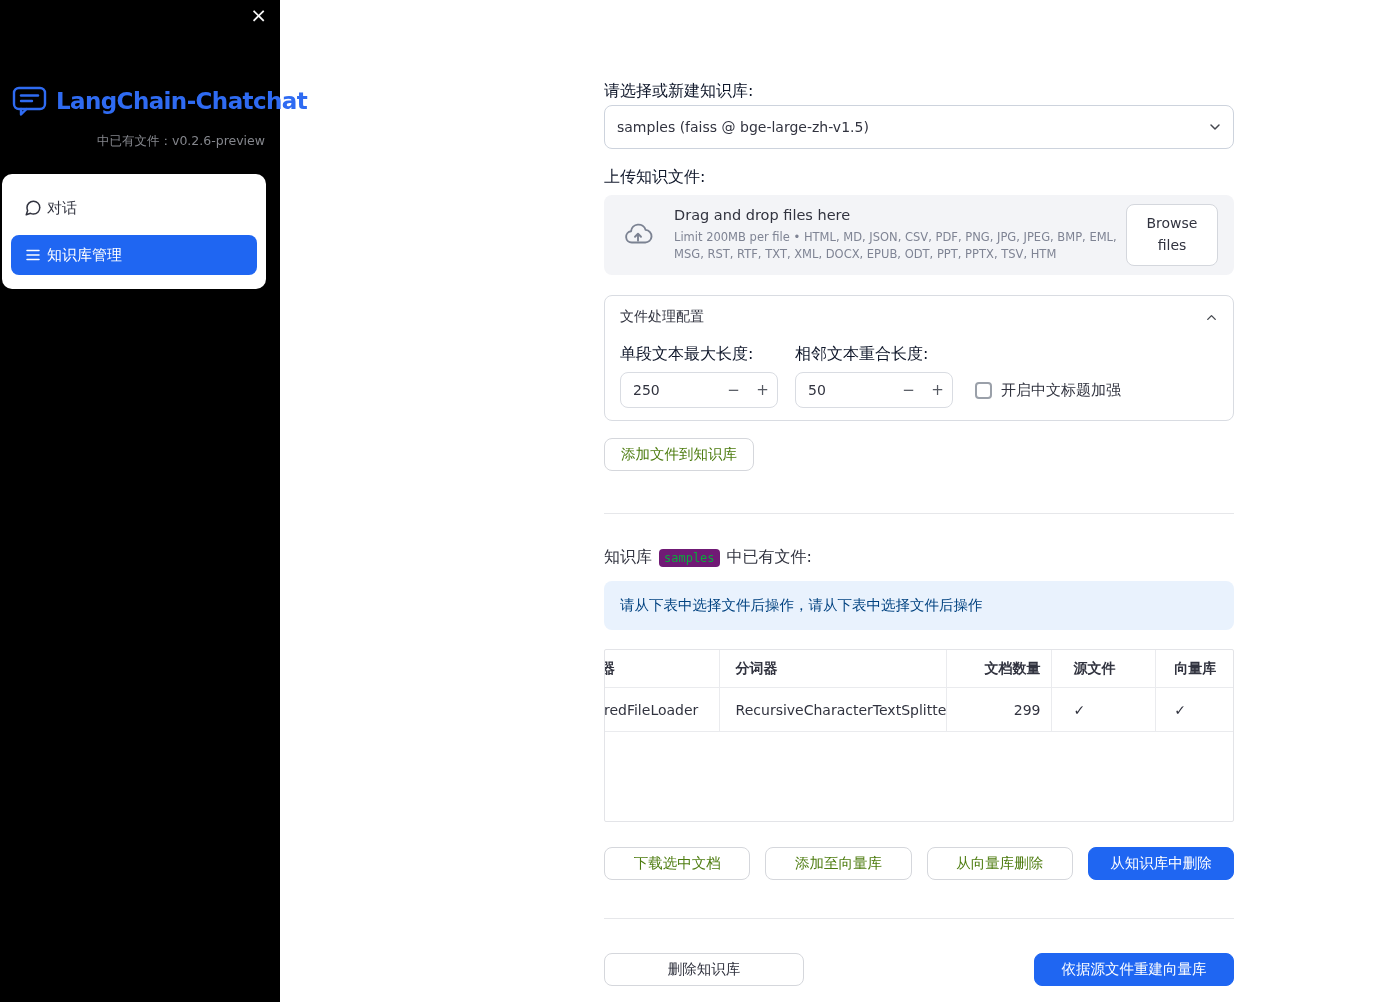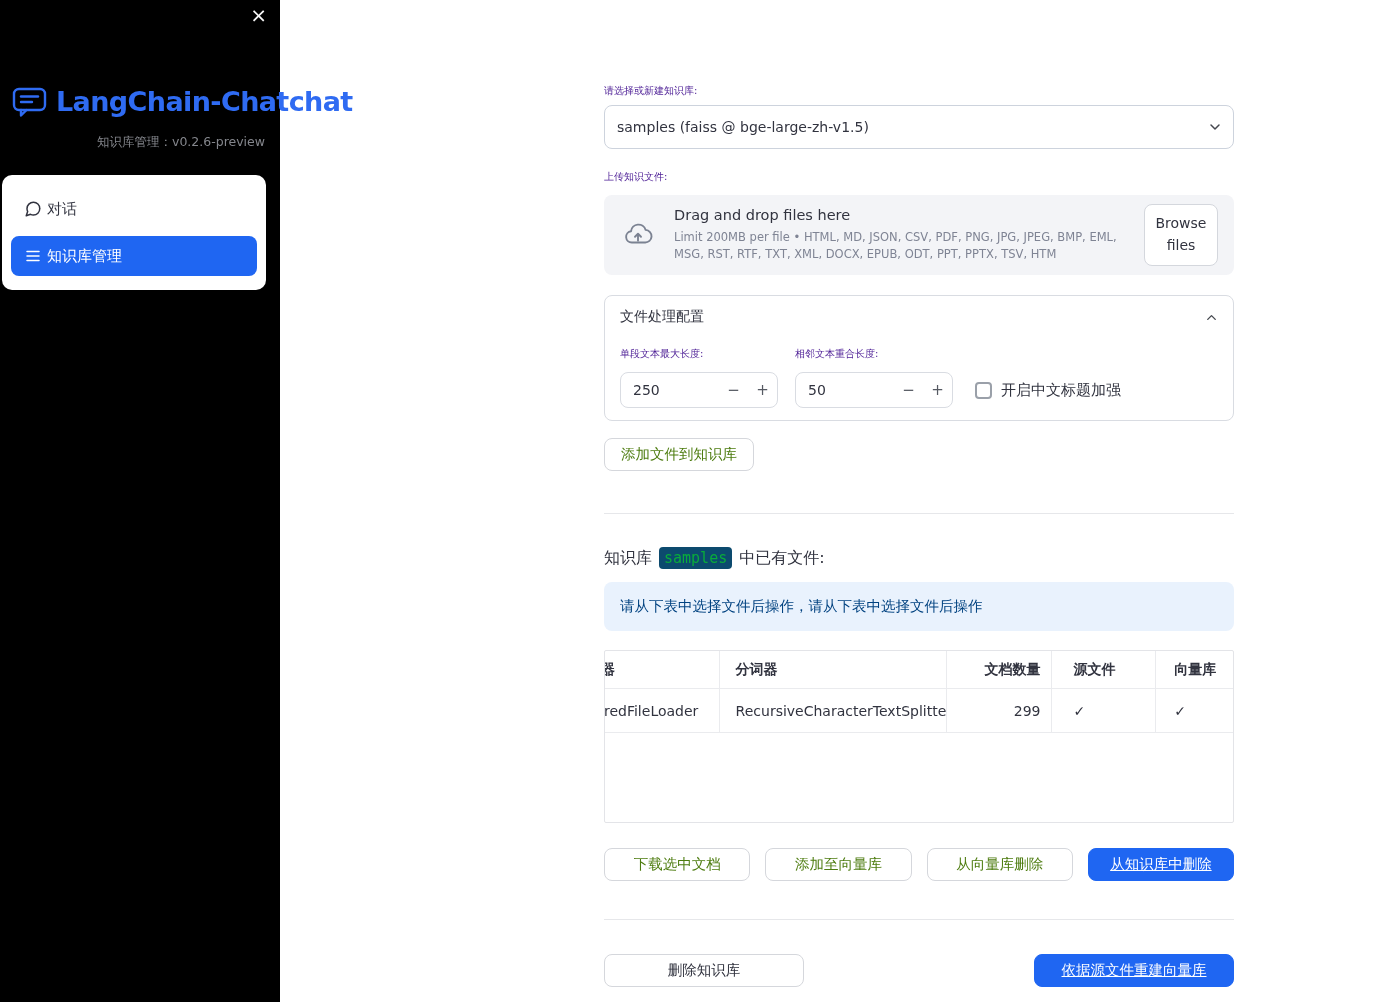--- a/index.html
+++ b/index.html
@@ -8,70 +8,70 @@
     width:1380px; height:1002px; position:relative; overflow:hidden;
     background:#ffffff; color:#31333f;
     font-family:"DejaVu Sans","Liberation Sans",sans-serif;
     font-size:14px;
   }
 
   
   .sidebar { position:absolute; left:0; top:0; width:280px; height:1002px; background:#000000; }
   .close-x { position:absolute; top:5px; right:13px; color:#fafafa; font-size:20px; line-height:1; cursor:pointer; }
   .logo { display:flex; align-items:center; gap:8px; margin:86px 0 0 12px; }
-  .logo-text { color:#2f6bf2; font-size:27px; font-weight:700; letter-spacing:-0.6px; white-space:nowrap; }
+  .logo-text { color:#2f6bf2; font-size:23px; font-weight:700; letter-spacing:-0.6px; white-space:nowrap; }
   .version { margin:17px 15px 0 0; text-align:right; color:#84868c; font-size:12.5px; }
   .menu-card { margin:24px 14px 0 2px; background:#ffffff; border-radius:10px; padding:14px 9px; }
   .menu-item { display:flex; align-items:center; gap:5px; height:40px; padding:0 13px; border-radius:8px; font-size:15px; color:#31333f; cursor:pointer; }
   .menu-item.selected { background:#1f66f2; color:#ffffff; font-weight:500; margin-top:7px; }
 
   
   main { position:absolute; left:604px; top:0; width:630px; }
-  .field-label { font-size:10px; color:#4c1d95; line-height:17px; }
+  .field-label { font-size:16px; color:#0f172a; line-height:17px; }
   .lbl-kb { margin-top:82px; margin-bottom:6px; }
   .lbl-upload { margin-top:19px; margin-bottom:10px; }
 
   .selectbox { height:44px; background:#fff; border:1px solid #cdd3dd; border-radius:8px;
     display:flex; align-items:center; justify-content:space-between; padding:0 10px 0 12px; cursor:pointer; }
 
   .uploader { margin-top:0; height:80px; background:#f3f4f7; border-radius:8px;
     display:flex; align-items:center; padding:0 16px; }
   .uploader-text { flex:1; margin-left:18px; min-width:0; }
   .drag-text { font-size:14.5px; margin-bottom:6px; }
   .limit-text { font-size:11.5px; color:#7f8494; line-height:1.45; max-width:478px; }
-  .browse-btn { flex:none; width:74px; background:#fff; border:1px solid #d4d7dd; border-radius:8px;
+  .browse-btn { flex:none; width:92px; background:#fff; border:1px solid #d4d7dd; border-radius:8px;
     font-size:14px; color:#31333f; padding:8px 6px; line-height:1.55; cursor:pointer; font-family:inherit; }
 
   .expander { margin-top:20px; border:1px solid #d9dce2; border-radius:8px; }
   .expander-header { display:flex; justify-content:space-between; align-items:center;
     padding:12px 14px 9px 15px; font-size:14px; cursor:pointer; }
   .expander-body { display:flex; padding:10px 15px 12px; }
   .cfg-col .field-label { margin-bottom:10px; }
   .cfg-col2 { margin-left:17px; }
   .number-input { width:158px; height:36px; border:1px solid #d9dce2; border-radius:8px;
     display:flex; align-items:center; overflow:hidden; background:#fff; }
   .num-value { flex:1; padding-left:12px; font-size:14px; }
   .step-btn { width:29px; height:100%; border:none; background:transparent; color:#565a63;
     font-size:15px; cursor:pointer; font-family:inherit; padding:0; }
   .cfg-check { display:flex; align-items:center; gap:9px; margin-left:22px; margin-top:27px; height:36px; }
   .checkbox { width:17px; height:17px; border:2px solid #9aa0a9; border-radius:4px; background:#fff; cursor:pointer; flex:none; }
   .checkbox-label { font-size:15px; }
 
   .btn { font-family:inherit; font-size:14.5px; border-radius:8px; height:33px; padding:0 16px;
     background:#fff; border:1px solid #d5d7dc; color:#31333f; cursor:pointer; white-space:nowrap; }
   .btn.disabled { color:#4d7c0f; cursor:default; }
-  .btn.primary { background:#1f66f2; border-color:#1f66f2; color:#fff;text-decoration:underline; }
+  .btn.primary { background:#1f66f2; border-color:#1f66f2; color:#fff; }
   .add-btn { margin-top:17px; }
 
   hr.divider { border:none; border-top:1px solid #e6e7ea; margin:42px 0 0; }
   hr.divider2 { border:none; border-top:1px solid #e6e7ea; margin:38px 0 0; }
 
   .kb-heading { margin-top:33px; font-size:16px; display:flex; align-items:center; }
-  .code { font-family:"DejaVu Sans Mono","Liberation Mono",monospace; font-size:15px;
-    color:#09ab3b; background:#0c4a6e; border-radius:4px; padding:2px 5px; margin:0 7px; }
+  .code { font-family:"DejaVu Sans Mono","Liberation Mono",monospace; font-size:12px;
+    color:#09ab3b; background:#701a75; border-radius:4px; padding:2px 5px; margin:0 7px; }
 
   .info-box { margin-top:13px; background:#e9f2fd; color:#004280; border-radius:8px;
     padding:15px 16px; font-size:14.5px; line-height:19px; }
 
   .table { margin-top:19px; border:1px solid #e3e4e8; border-radius:2px; height:173px; overflow:hidden; background:#fff; }
   .trow { display:flex; }
   .cell { display:flex; align-items:center; overflow:hidden; white-space:nowrap;
     border-right:1px solid #eaebee; border-bottom:1px solid #eaebee; }
   .thead .cell { height:38px; font-weight:600; font-size:14px; }
   .tbody .cell { height:44px; font-size:14px; }
@@ -102,21 +102,21 @@
       <svg width="36" height="30" viewBox="0 0 36 30" fill="none" stroke="#2f6bf2" stroke-width="2.4" stroke-linecap="round" stroke-linejoin="round">
         <rect x="2" y="2" width="31" height="21" rx="5"></rect>
         <path d="M9 9.5h17"></path>
         <path d="M9 15h11"></path>
         <path d="M9 23v5.5l5.5-5.5"></path>
       </svg>
     </span>
     <span class="logo-text">LangChain-Chatchat</span>
   </div>
 
-  <div class="version">知识库管理：v0.2.6-preview</div>
+  <div class="version">中已有文件：v0.2.6-preview</div>
 
   <nav class="menu-card">
     <div class="menu-item">
       <span>
         <svg width="18" height="18" viewBox="0 0 24 24" fill="none" stroke="#31333f" stroke-width="2" stroke-linecap="round" stroke-linejoin="round">
           <path d="M21 11.5a8.38 8.38 0 0 1-8.5 8.5 8.5 8.5 0 0 1-3.8-.9L3 21l1.9-5.7a8.38 8.38 0 0 1-.9-3.8A8.5 8.5 0 0 1 12.5 3a8.38 8.38 0 0 1 8.5 8.5z"></path>
         </svg>
       </span>
       <span>对话</span>
     </div>

